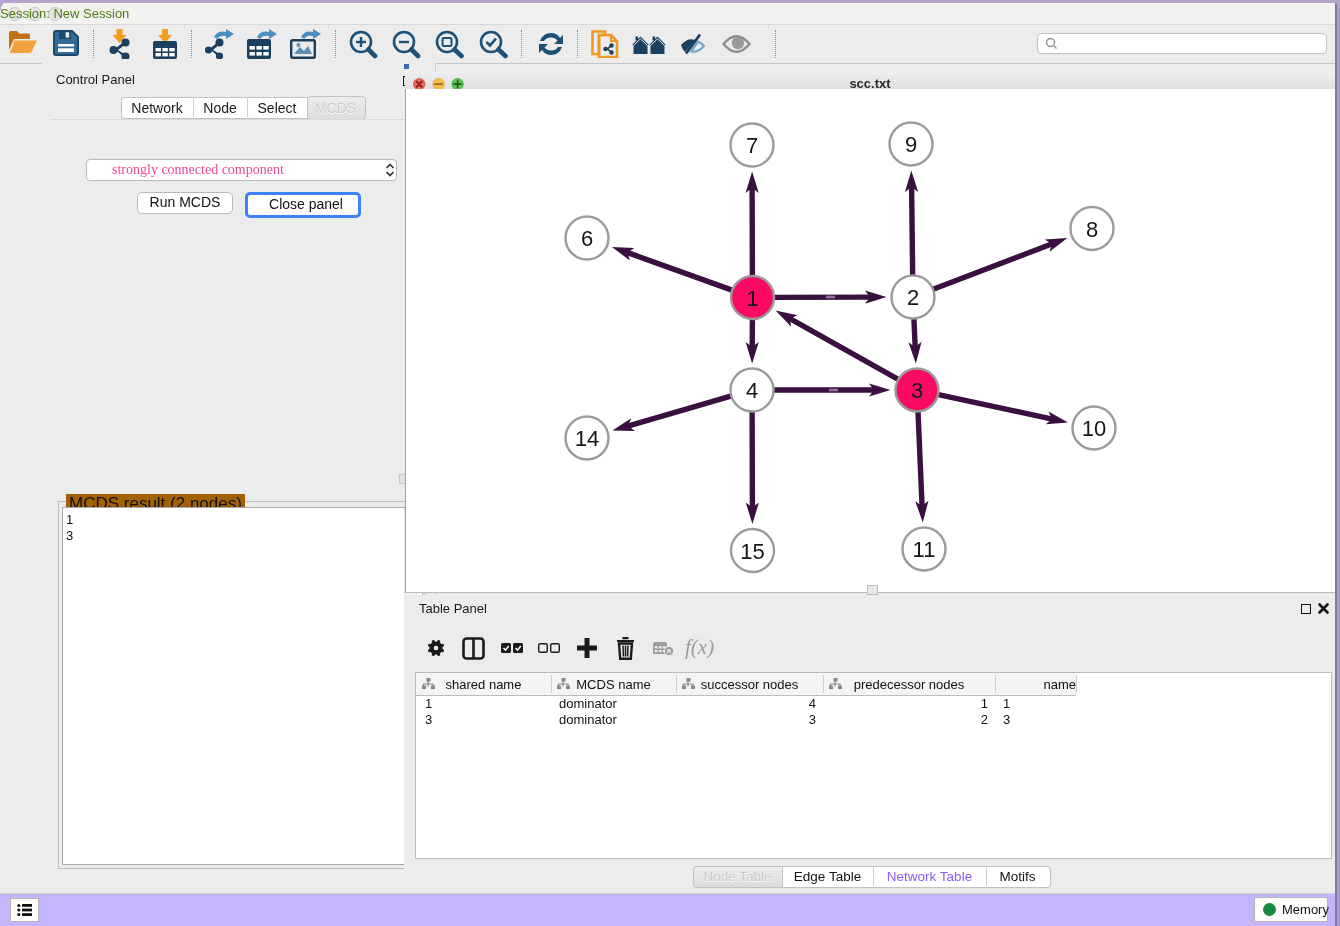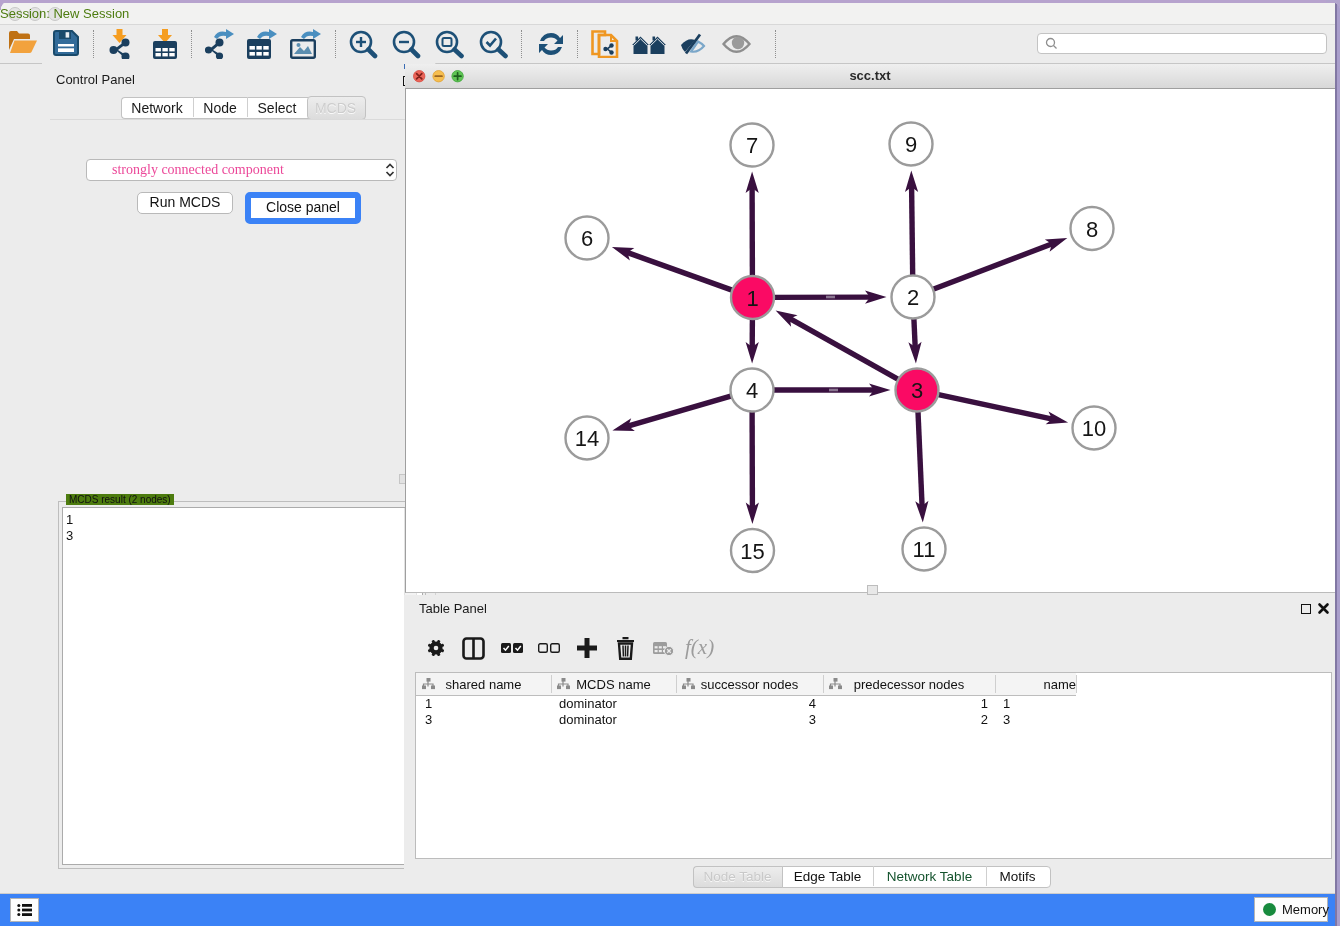--- a/index.html
+++ b/index.html
@@ -203,35 +203,35 @@
 
   <div class="abs" style="left:44px;top:96px;width:309px;height:20px;background:#fff;border:1px solid #b9b9b9;border-radius:4px;">
     <div class="abs" style="left:25px;top:2px;font-size:14px;color:#ec4899;font-family:Liberation Serif, serif;">strongly connected component</div>
     <svg class="abs" style="left:298px;top:3px;" width="10" height="14" viewBox="0 0 10 14">
         <path d="M1.5,5 L5,1.5 L8.5,5" fill="none" stroke="#333" stroke-width="1.7"></path>
         <path d="M1.5,9 L5,12.5 L8.5,9" fill="none" stroke="#333" stroke-width="1.7"></path>
       </svg>
   </div>
 
   <div class="abs" style="left:95px;top:129px;width:94px;height:20px;background:#fff;border:1px solid #b9b9b9;border-radius:5px;text-align:center;font-size:14px;color:#111;line-height:19px;">Run MCDS</div>
-  <div class="abs" style="left:203px;top:129px;width:104px;height:20px;background:#fff;border:6px solid #3b82f6;border-radius:5px;text-align:center;font-size:14px;color:#111;line-height:19px;">Close panel</div>
+  <div class="abs" style="left:203px;top:129px;width:104px;height:20px;background:#fff;border:3px solid #3b82f6;border-radius:5px;text-align:center;font-size:14px;color:#111;line-height:19px;padding-left:6px;">Close panel</div>
 
   <div class="abs" style="left:16px;top:438px;width:366px;height:366px;border:1px solid #bdbdbd;"></div>
-  <div class="abs" style="left:24px;top:431px;background:#4d7c0f;padding:0 3px;font-size:10px;color:#111;">MCDS result (2 nodes)</div>
+  <div class="abs" style="left:24px;top:431px;background:#a16207;padding:0 3px;font-size:17px;color:#111;">MCDS result (2 nodes)</div>
   <div class="abs" style="left:20px;top:444px;width:359px;height:356px;background:#fff;border:1px solid #ababab;">
     <div class="abs" style="left:3px;top:4px;font-size:13px;color:#111;line-height:16px;">1<br>3</div>
     <div class="abs" style="left:341px;top:0;width:11px;height:356px;background:#f3f3f3;border-left:1px solid #e2e2e2;border-right:1px solid #e2e2e2;"></div>
   </div>
 </div>
 
 <div class="abs" style="left:399px;top:474px;width:7px;height:8px;background:#e2e2e2;border:1px solid #c6c6c6;"></div>
 
 <div class="abs" id="netframe" style="left:404px;top:64px;width:932px;height:531px;">
   <div class="abs" style="left:0;top:0;width:5px;height:5px;background:#3a6cb4;"></div>
-  <div class="abs" style="left:1px;top:0;width:930px;height:24px;background:linear-gradient(#efefef,#d8d8d8);border-bottom:1px solid #9f9f9f;">
+  <div class="abs" style="left:1px;top:8px;width:930px;height:24px;background:linear-gradient(#efefef,#d8d8d8);border-bottom:1px solid #9f9f9f;">
 
     <svg class="abs" style="left:8px;top:6px;" width="60" height="13" viewBox="0 0 60 13">
       <circle cx="6.2" cy="6.2" r="5.7" fill="#ec6559" stroke="#d64b41" stroke-width="0.8"></circle>
       <path d="M3.6,3.6 L8.8,8.8 M8.8,3.6 L3.6,8.8" stroke="#80201a" stroke-width="1.7" stroke-linecap="round"></path>
       <circle cx="25.6" cy="6.2" r="5.7" fill="#f6be4f" stroke="#dfa133" stroke-width="0.8"></circle>
       <line x1="22.2" y1="6.2" x2="29" y2="6.2" stroke="#9a6522" stroke-width="1.7" stroke-linecap="round"></line>
       <circle cx="44.6" cy="6.2" r="5.7" fill="#5fc454" stroke="#3da43a" stroke-width="0.8"></circle>
       <path d="M41.2,6.2 L48,6.2 M44.6,2.8 L44.6,9.6" stroke="#1d5e1e" stroke-width="1.7" stroke-linecap="round"></path>
     </svg>
     <div class="abs" style="left:0;top:4px;width:930px;text-align:center;font-size:13px;font-weight:700;color:#2a2a2a;">scc.txt</div>
@@ -460,26 +460,26 @@
     </div>
   </div>
 
   <div class="abs" style="left:289px;top:271px;width:356px;height:20px;">
     <div class="abs" style="left:0;top:0;width:89px;height:20px;background:linear-gradient(#ededed,#dcdcdc);border:1px solid #c2c2c2;border-right:none;border-radius:4px 0 0 4px;"></div>
     <div class="abs" style="left:89px;top:0;width:267px;height:20px;background:#fff;border:1px solid #c2c2c2;border-radius:0 4px 4px 0;"></div>
     <div class="abs" style="left:180px;top:0;width:1px;height:20px;background:#cfcfcf;"></div>
     <div class="abs" style="left:293px;top:0;width:1px;height:20px;background:#cfcfcf;"></div>
     <div class="abs" style="left:0;top:3px;width:89px;text-align:center;font-size:13.5px;color:#c9c9c9;text-shadow:0 1px 0 #f8f8f8;">Node Table</div>
     <div class="abs" style="left:89px;top:3px;width:91px;text-align:center;font-size:13.5px;color:#111;">Edge Table</div>
-    <div class="abs" style="left:180px;top:3px;width:113px;text-align:center;font-size:13.5px;color:#14532d;">Network Table</div>
+    <div class="abs" style="left:180px;top:3px;width:113px;text-align:center;font-size:13.5px;color:#8b5cf6;">Network Table</div>
     <div class="abs" style="left:293px;top:3px;width:63px;text-align:center;font-size:13.5px;color:#111;">Motifs</div>
   </div>
 </div>
 
-<div class="abs" id="statusbar" style="left:0;top:893px;width:1336px;height:33px;background:#3b82f6;border-top:1px solid #cdcdcd;">
+<div class="abs" id="statusbar" style="left:0;top:893px;width:1336px;height:33px;background:#c4b5fd;border-top:1px solid #cdcdcd;">
   <div class="abs" style="left:10px;top:4px;width:27px;height:22px;background:#fdfdfd;border:1px solid #b5b5b5;">
     <svg class="abs" style="left:6px;top:4px;" width="15" height="14" viewBox="0 0 15 14">
       <circle cx="1.8" cy="2.4" r="1.5" fill="#111"></circle>
         <rect x="5" y="1" width="10" height="2.8" fill="#111"></rect>
       <circle cx="1.8" cy="7" r="1.5" fill="#111"></circle>
         <rect x="5" y="5.6" width="10" height="2.8" fill="#111"></rect>
       <circle cx="1.8" cy="11.6" r="1.5" fill="#111"></circle>
         <rect x="5" y="10.2" width="10" height="2.8" fill="#111"></rect>
     </svg>
   </div>

